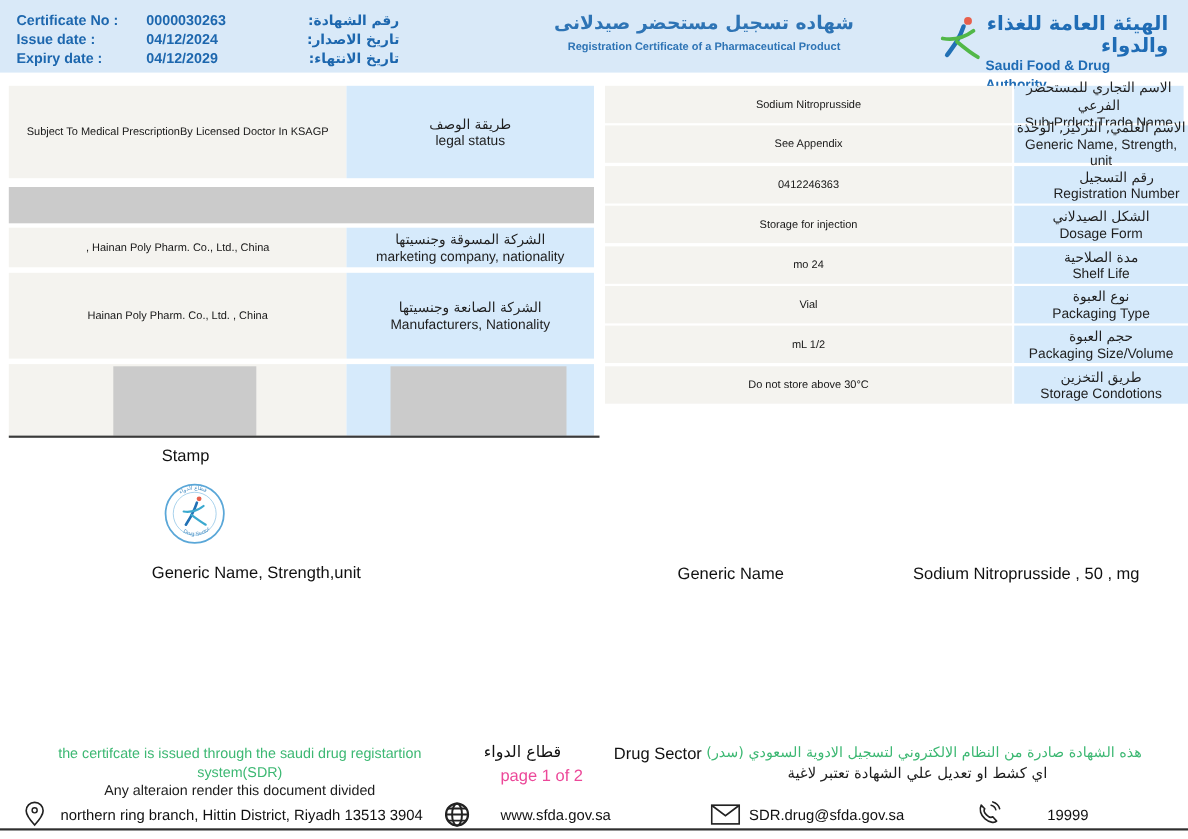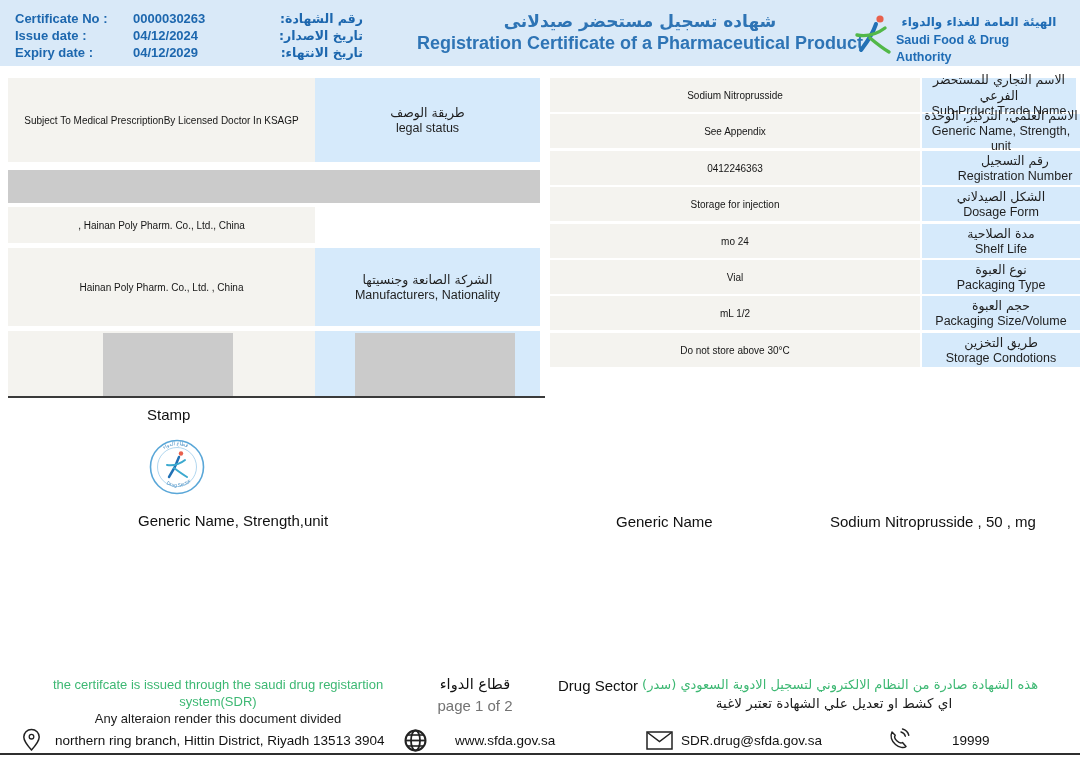--- a/index.html
+++ b/index.html
@@ -9,24 +9,24 @@
   .abs{position:absolute;}
 
   
   .topbar{position:absolute;left:0;top:0;width:1080px;height:66px;background:#d9e9f8;padding-left:37px;}
   .certgrid{position:absolute;left:15px;top:11px;width:348px;display:grid;
             grid-template-columns:118px 112px 1fr;row-gap:2px;
             font-size:13px;font-weight:bold;color:#1d67ae;line-height:15px;}
   .certgrid .arlab{text-align:right;font-weight:bold;font-size:12.5px;}
   .titleblock{position:absolute;left:380px;top:10px;width:520px;text-align:center;color:#2e74b5;}
   .title-ar{font-size:17px;font-weight:bold;line-height:22px;}
-  .title-en{font-size:18px;font-weight:bold;line-height:22px;}
+  .title-en{font-size:10px;font-weight:bold;line-height:22px;}
   .logoblock{position:absolute;left:852px;top:10px;width:210px;height:48px;}
   .logotext{position:absolute;left:44px;top:2px;width:166px;color:#1f6cb5;}
-  .logotext .l1{font-size:12px;font-weight:bold;text-align:center;line-height:20px;}
+  .logotext .l1{font-size:18px;font-weight:bold;text-align:right;line-height:20px;}
   .logotext .l2{font-size:12.5px;font-weight:bold;line-height:17px;}
 
   
   .vcell{position:absolute;background:#f4f3ef;display:flex;flex-direction:row;
          align-items:center;justify-content:center;text-align:center;
          font-size:10px;color:#161616;}
   .lblcell{position:absolute;background:#d6eafb;display:flex;flex-direction:column;
            align-items:center;justify-content:center;text-align:center;color:#1f1f1f;}
   .lblcell .lar{font-size:12.5px;line-height:16px;}
   .lblcell .len{font-size:12.5px;line-height:15px;}
@@ -36,21 +36,21 @@
   
   .green{color:#3db873;}
   .blacktxt{color:#1c1c1c;}
   .stamp-label{position:absolute;left:147px;top:406px;font-size:15px;color:#111;}
   .gen-heading{position:absolute;left:138px;top:512px;font-size:15px;color:#111;}
   .gen-name{position:absolute;left:616px;top:513px;font-size:15px;color:#111;}
   .gen-value{position:absolute;left:830px;top:513px;font-size:15px;color:#111;}
 
   .note-en{position:absolute;left:18px;top:676px;width:400px;text-align:center;font-size:13px;line-height:17px;}
   .sector-ar{position:absolute;left:420px;top:676px;width:110px;text-align:center;font-size:14.5px;color:#111;}
-  .page-num{position:absolute;left:420px;top:697px;width:110px;text-align:center;font-size:15px;color:#737373;}
+  .page-num{position:absolute;left:420px;top:697px;width:110px;text-align:right;font-size:15px;color:#ec4899;}
   .sector-en{position:absolute;left:558px;top:677px;font-size:15px;color:#111;}
   .note-ar-green{position:absolute;left:630px;top:676px;width:408px;text-align:right;font-size:13px;line-height:17px;}
   .note-ar-black{position:absolute;left:630px;top:695px;width:408px;text-align:center;font-size:13.5px;}
 
   
   .footline{position:absolute;left:0;top:753px;width:1080px;height:2px;background:#2f2f2f;}
   .fitem{position:absolute;top:728px;height:24px;display:flex;align-items:center;font-size:13.5px;color:#111;}
   .fitem svg{display:block;}
 </style>
 </head>
@@ -100,20 +100,24 @@
   </div>
   <div class="lblcell" style="left:315px;top:78px;width:225px;height:84px;">
     <div class="lar ar">طريقة الوصف</div>
     <div class="len">legal status</div>
   </div>
 
   <div class="redact" style="left:8px;top:170px;width:532px;height:33px;"></div>
 
   <div class="vcell" style="left:8px;top:207px;width:307px;height:36px;">
     <div>, Hainan Poly Pharm. Co., Ltd., China</div>
+  </div>
+  <div class="lblcell" style="left:315px;top:207px;width:225px;height:36px;">
+    <div class="lar ar">الشركة المسوقة وجنسيتها</div>
+    <div class="len">marketing company, nationality</div>
   </div>
 
   <div class="vcell" style="left:8px;top:248px;width:307px;height:78px;">
     <div>Hainan Poly Pharm. Co., Ltd. , China</div>
   </div>
   <div class="lblcell" style="left:315px;top:248px;width:225px;height:78px;">
     <div class="lar ar">الشركة الصانعة وجنسيتها</div>
     <div class="len">Manufacturers, Nationality</div>
   </div>
 

